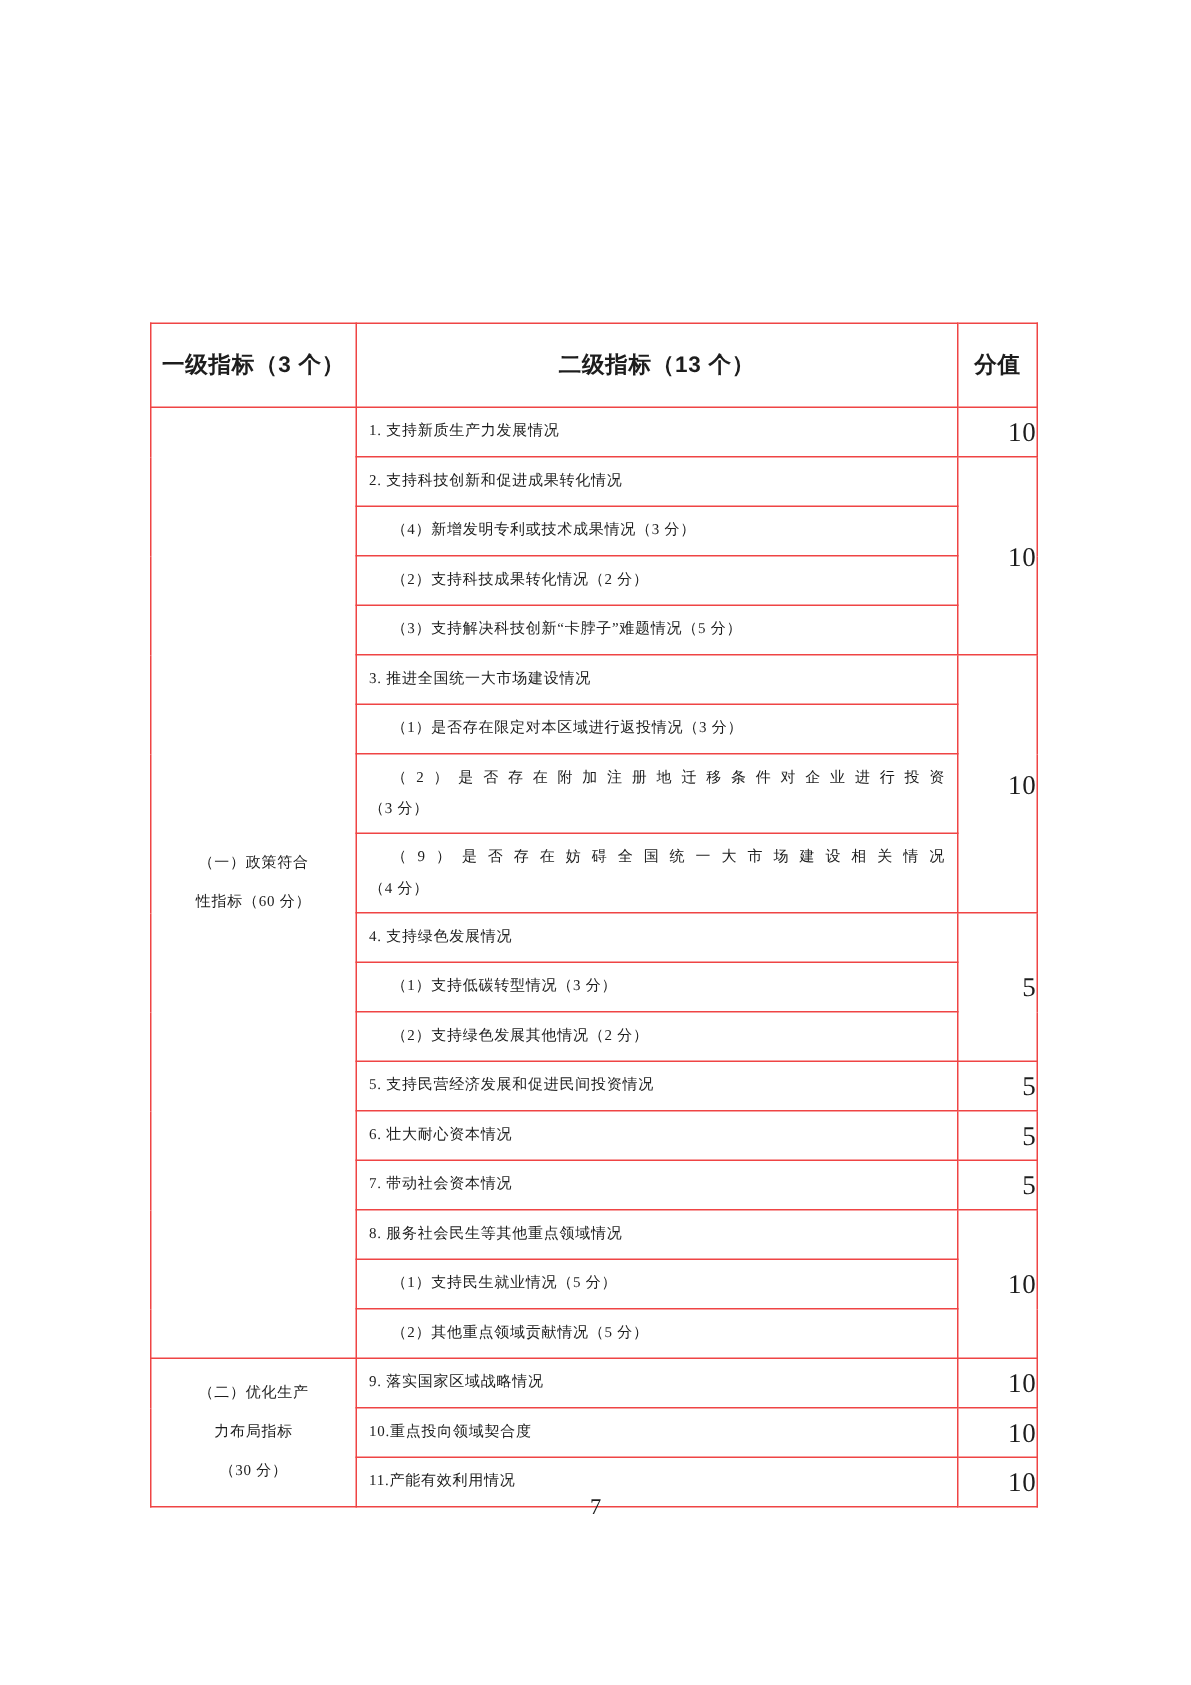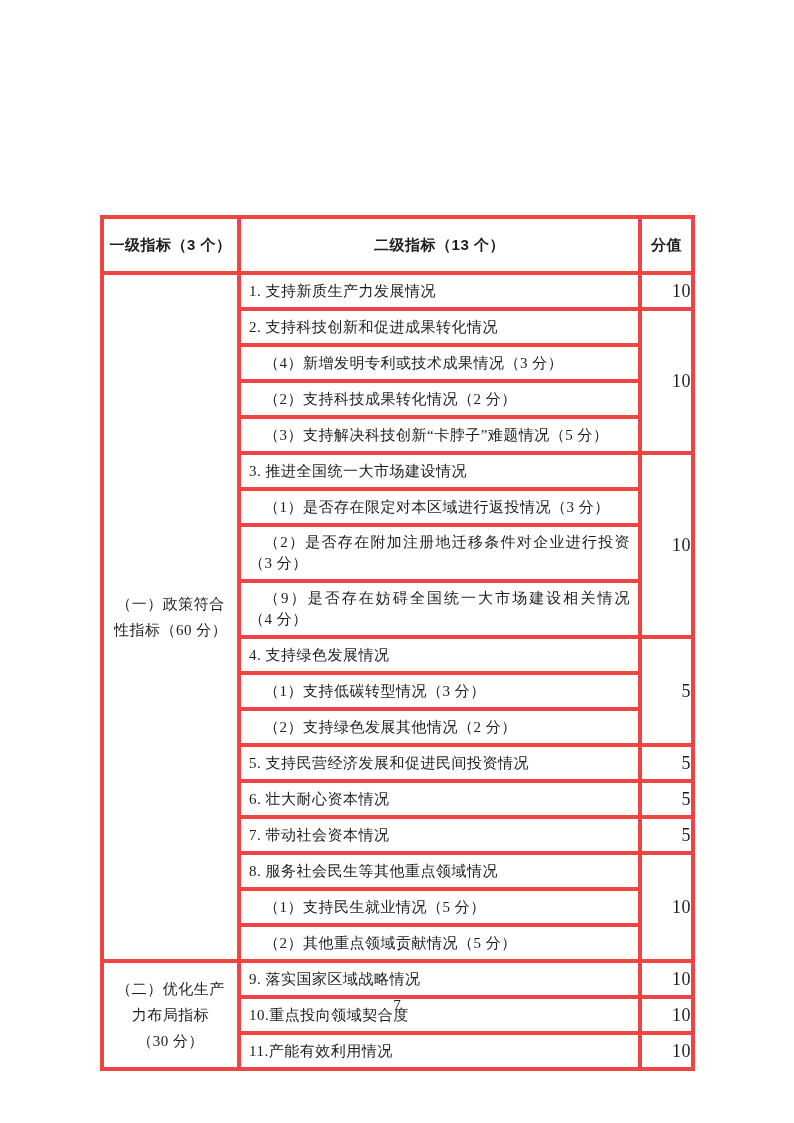--- a/index.html
+++ b/index.html
@@ -28,33 +28,33 @@
     left: 100px;
     top: 215px;
     width: 591px;
     border-collapse: collapse;
     table-layout: fixed;
   }
   .indicator-table col.c1 { width: 137px; }
   .indicator-table col.c2 { width: 401px; }
   .indicator-table col.c3 { width: 53px; }
   .indicator-table th, .indicator-table td {
-    border: 4px solid #ef4444;
+    border: 1px solid #ef4444;
   }
   .indicator-table th {
     height: 56px;
     font-family: "Liberation Sans", "DejaVu Sans", sans-serif;
     font-weight: bold;
     font-size: 15px;
     text-align: center;
     vertical-align: middle;
     letter-spacing: 0.5px;
   }
   .indicator-table td {
-    font-size: 15px;
+    font-size: 10px;
     line-height: 22px;
     vertical-align: middle;
     letter-spacing: 0.5px;
   }
   td.level1-cell {
     text-align: center;
     padding: 4px 6px;
     line-height: 26px;
   }
   td.level2-cell {

